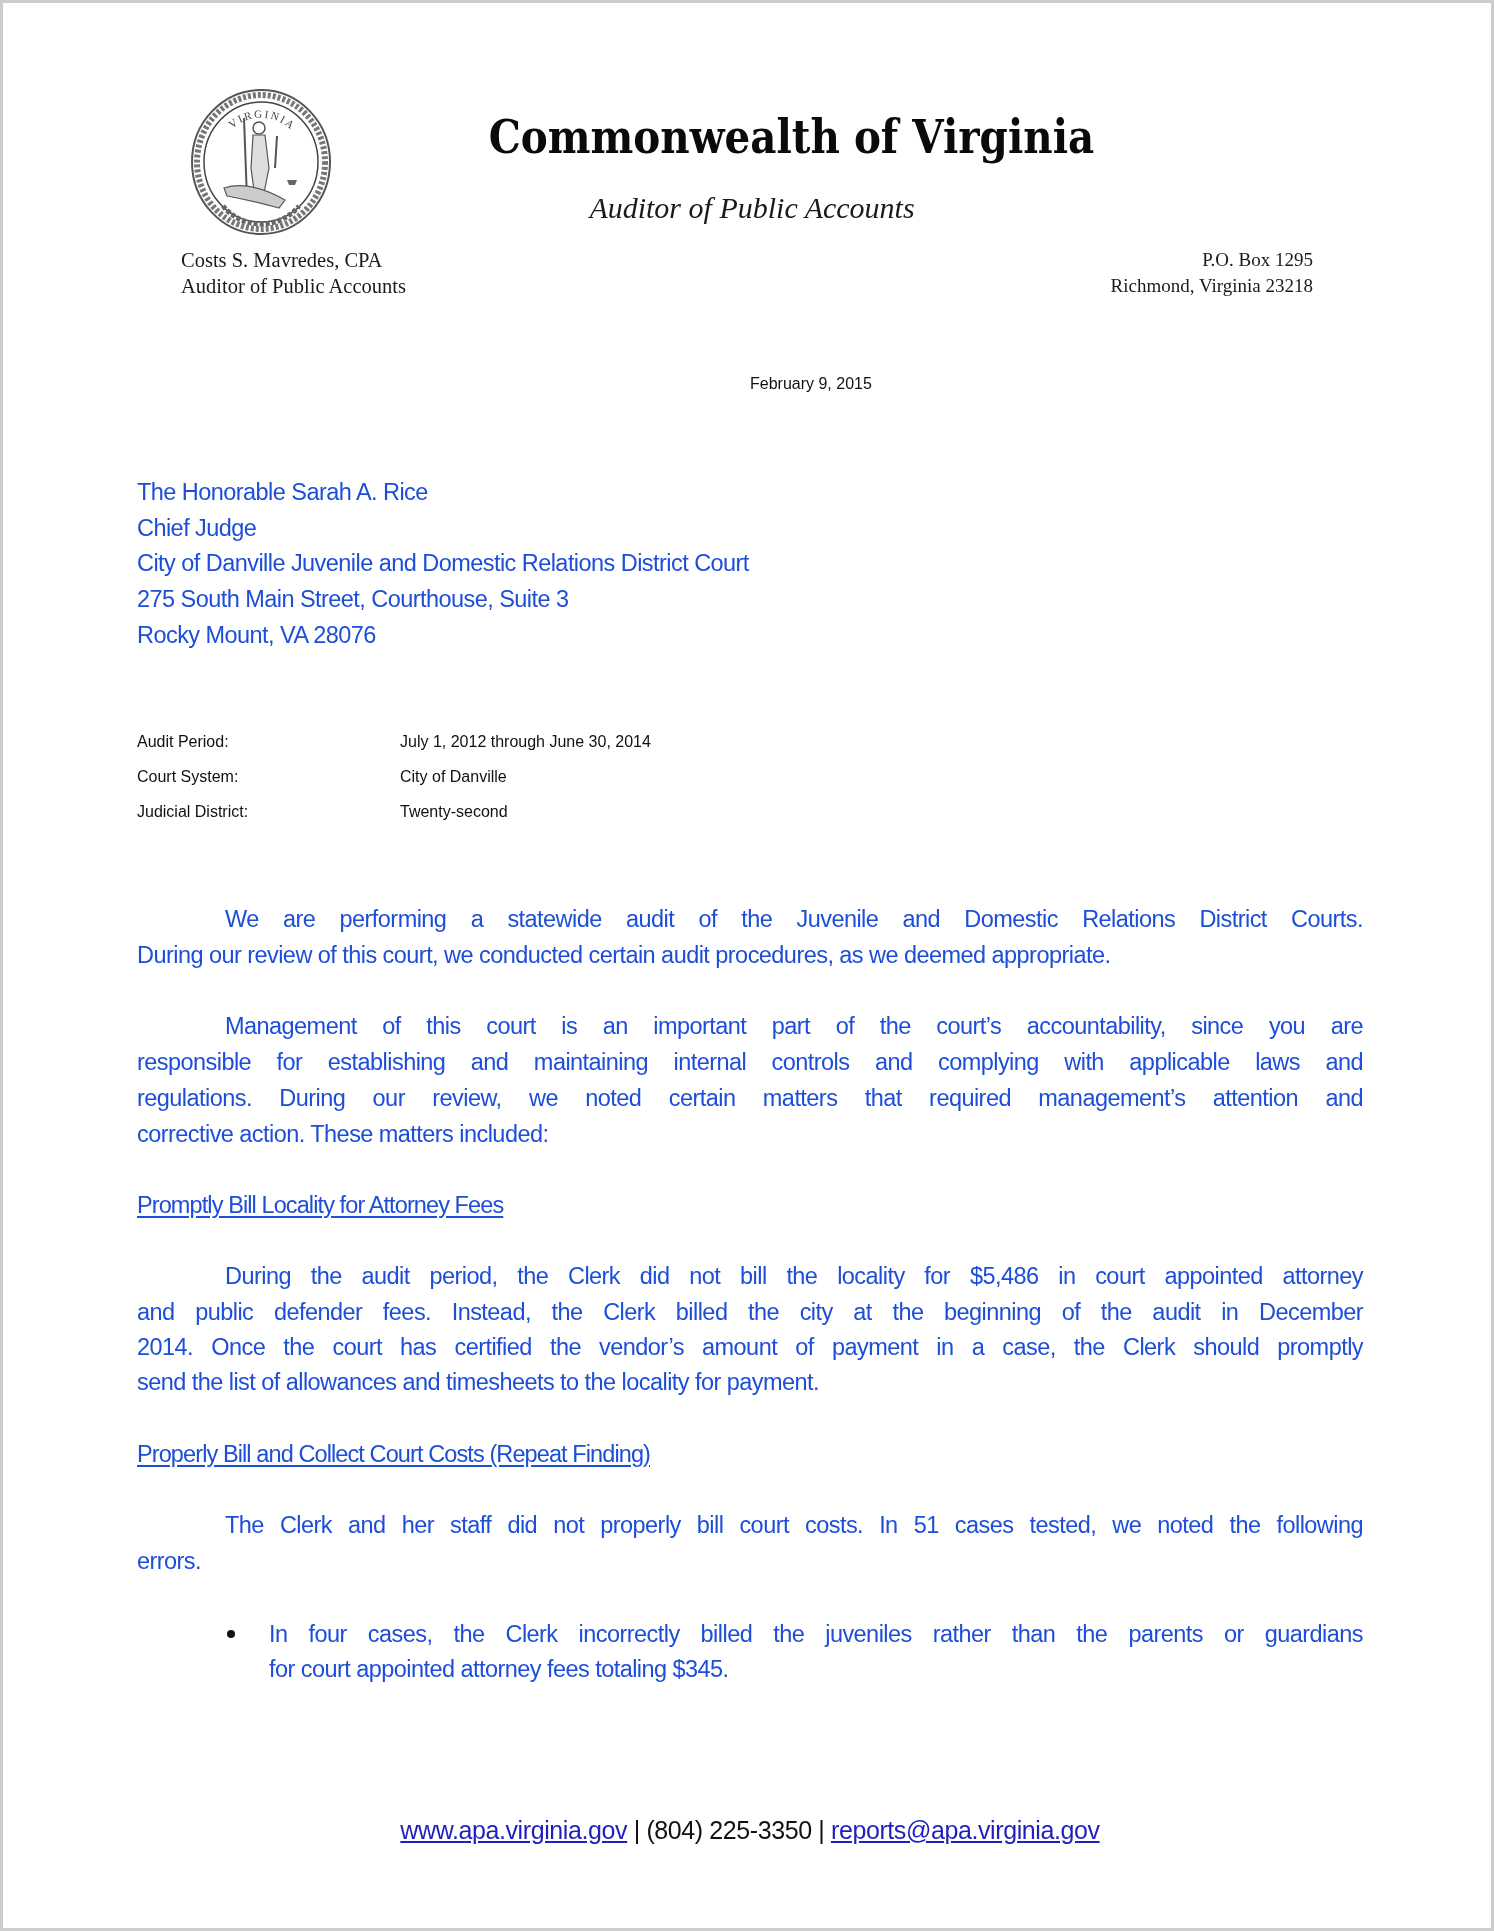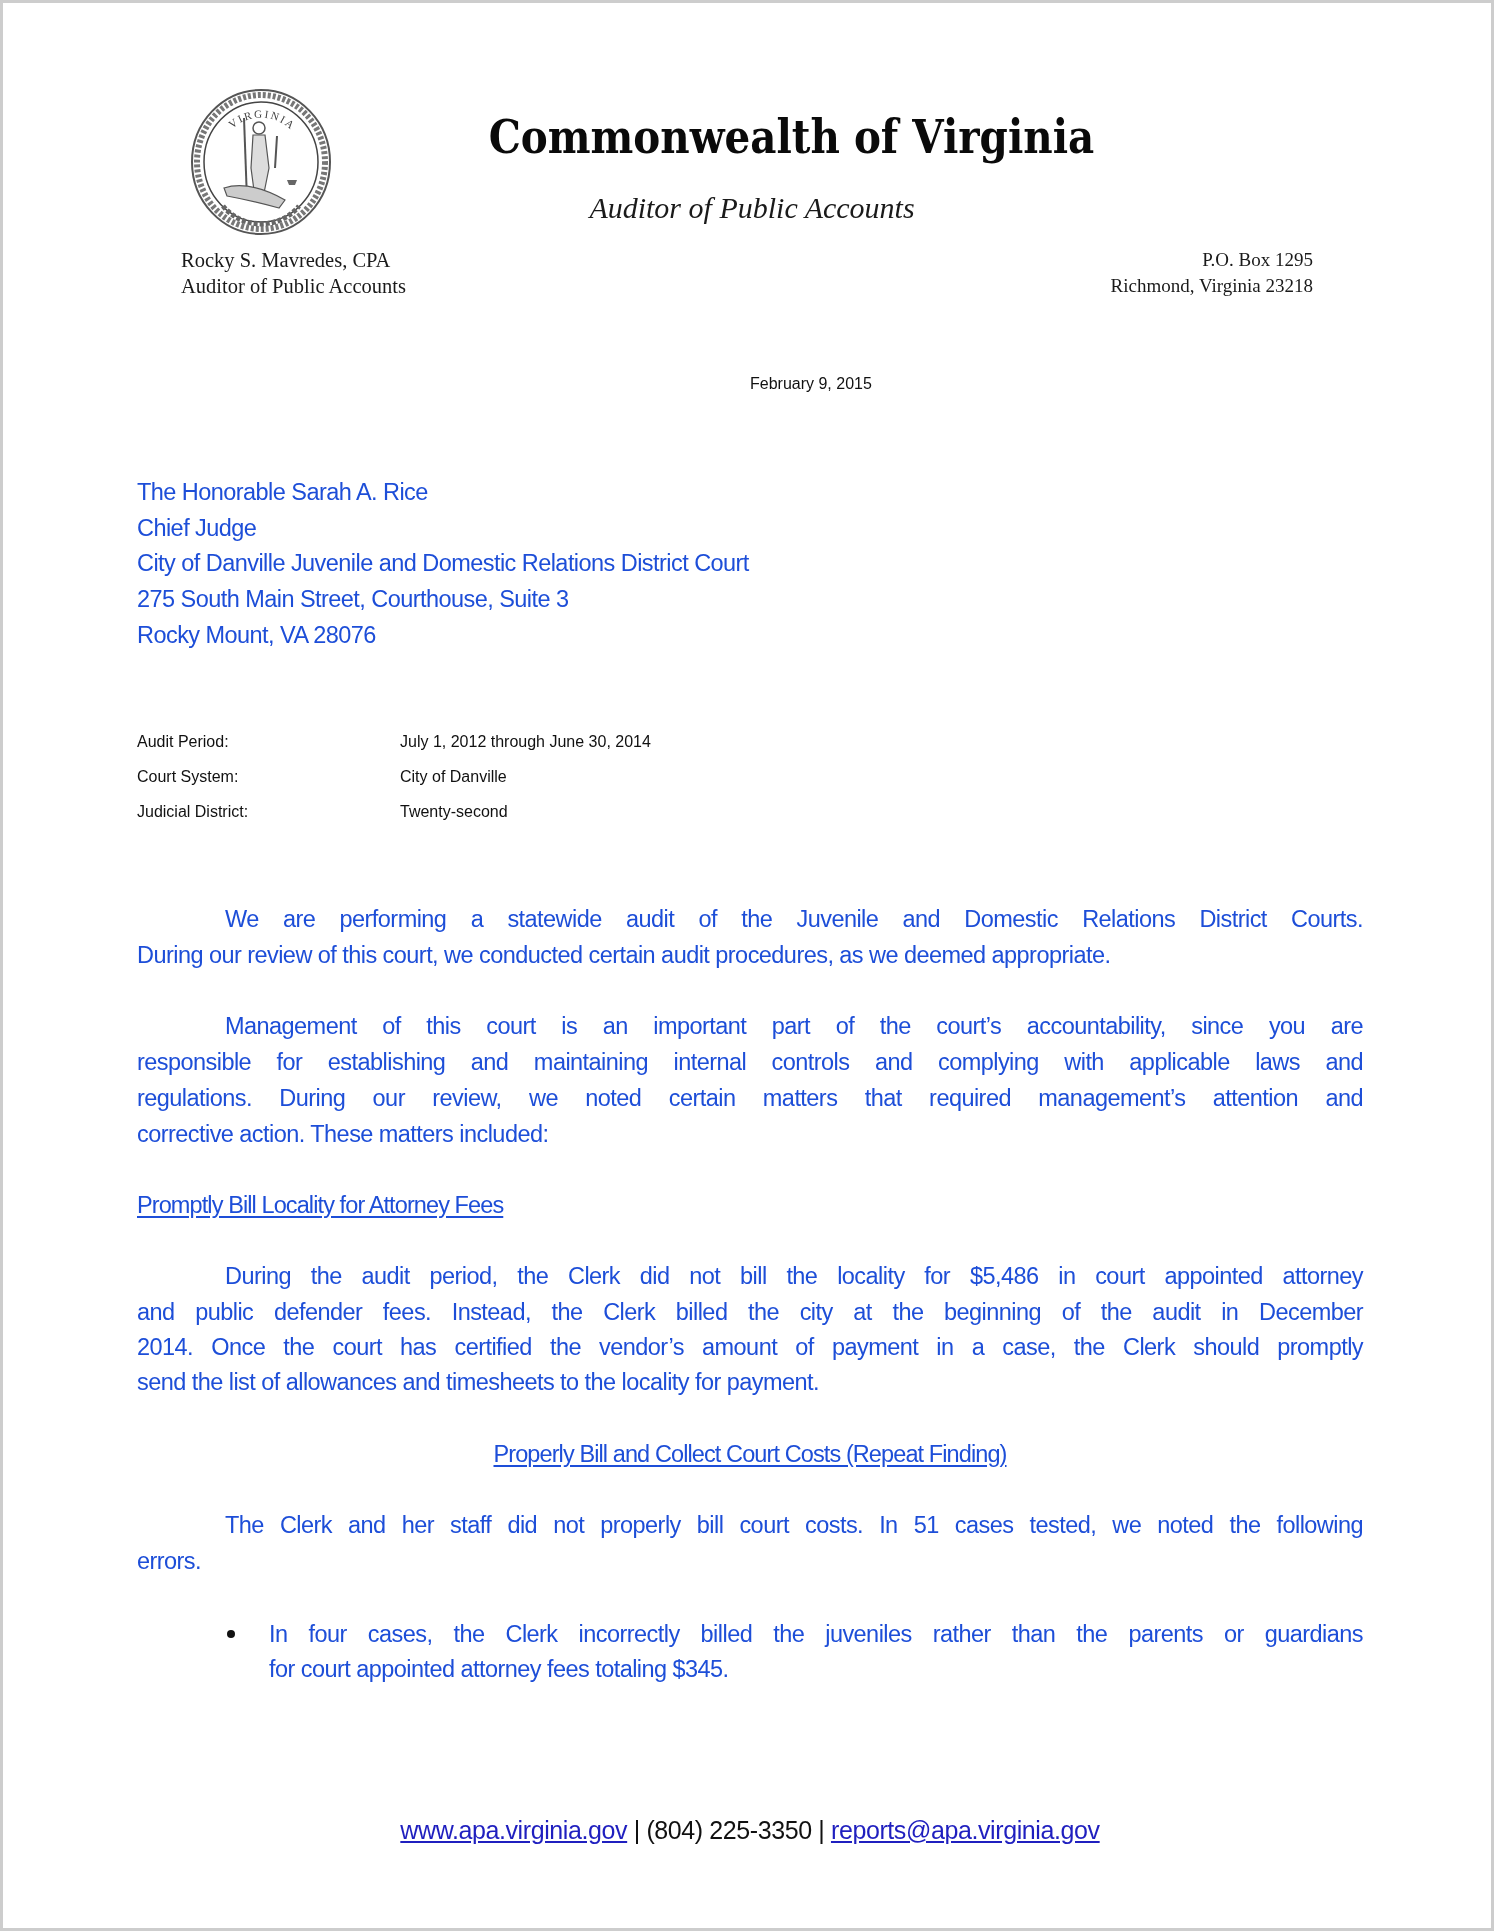--- a/index.html
+++ b/index.html
@@ -60,21 +60,21 @@
     <line x1="88" y1="48" x2="86" y2="80" stroke="#555" stroke-width="2"></line>
     <path d="M35,100 Q60,92 96,112 L90,120 Q60,112 38,108 Z" fill="#ccc" stroke="#555" stroke-width="1.2"></path>
     <path d="M98,92 l10,0 l-2,5 l-6,0 z" fill="#666"></path>
     <path d="M34,118 A48,46 0 0 0 110,118" fill="none" stroke="#666" stroke-width="5" stroke-dasharray="4 2"></path>
   </svg>
 
   <div class="title">Commonwealth of Virginia</div>
   <div class="subtitle">Auditor of Public Accounts</div>
 
   <div class="left-block serif">
-    <div>Rocky S. Mavredes, CPA</div>
+    <div>Costs S. Mavredes, CPA</div>
     <div>Auditor of Public Accounts</div>
   </div>
   <div class="right-block serif">
     <div>P.O. Box 1295</div>
     <div>Richmond, Virginia 23218</div>
   </div>
 
   <div class="t" style="left:747px; top:364px;">February 9, 2015</div>
 
   <div>
@@ -108,21 +108,21 @@
 
   <div>
     <div class="line heading" style="top:1185px;">Promptly Bill Locality for Attorney Fees</div>
     <div class="line just indent" style="top:1256px;">During the audit period, the Clerk did not bill the locality for $5,486 in court appointed attorney</div>
     <div class="line just" style="top:1292px;">and public defender fees.  Instead, the Clerk billed the city at the beginning of the audit in December</div>
     <div class="line just" style="top:1327px;">2014.  Once the court has certified the vendor’s amount of payment in a case, the Clerk should promptly</div>
     <div class="line" style="top:1362px;">send the list of allowances and timesheets to the locality for payment.</div>
   </div>
 
   <div>
-    <div class="line heading" style="top:1434px;text-align:center;">Properly Bill and Collect Court Costs (Repeat Finding)</div>
+    <div class="line heading" style="top:1434px;">Properly Bill and Collect Court Costs (Repeat Finding)</div>
     <div class="line just indent" style="top:1505px;">The Clerk and her staff did not properly bill court costs.  In 51 cases tested, we noted the following</div>
     <div class="line" style="top:1541px;">errors.</div>
 
     <div>
       <span class="bullet-dot" style="top:1614px;"></span>
       <div class="line just bl" style="top:1614px;">In four cases, the Clerk incorrectly billed the juveniles rather than the parents or guardians</div>
       <div class="line bl" style="top:1649px;">for court appointed attorney fees totaling $345.</div>
     </div>
   </div>
 

